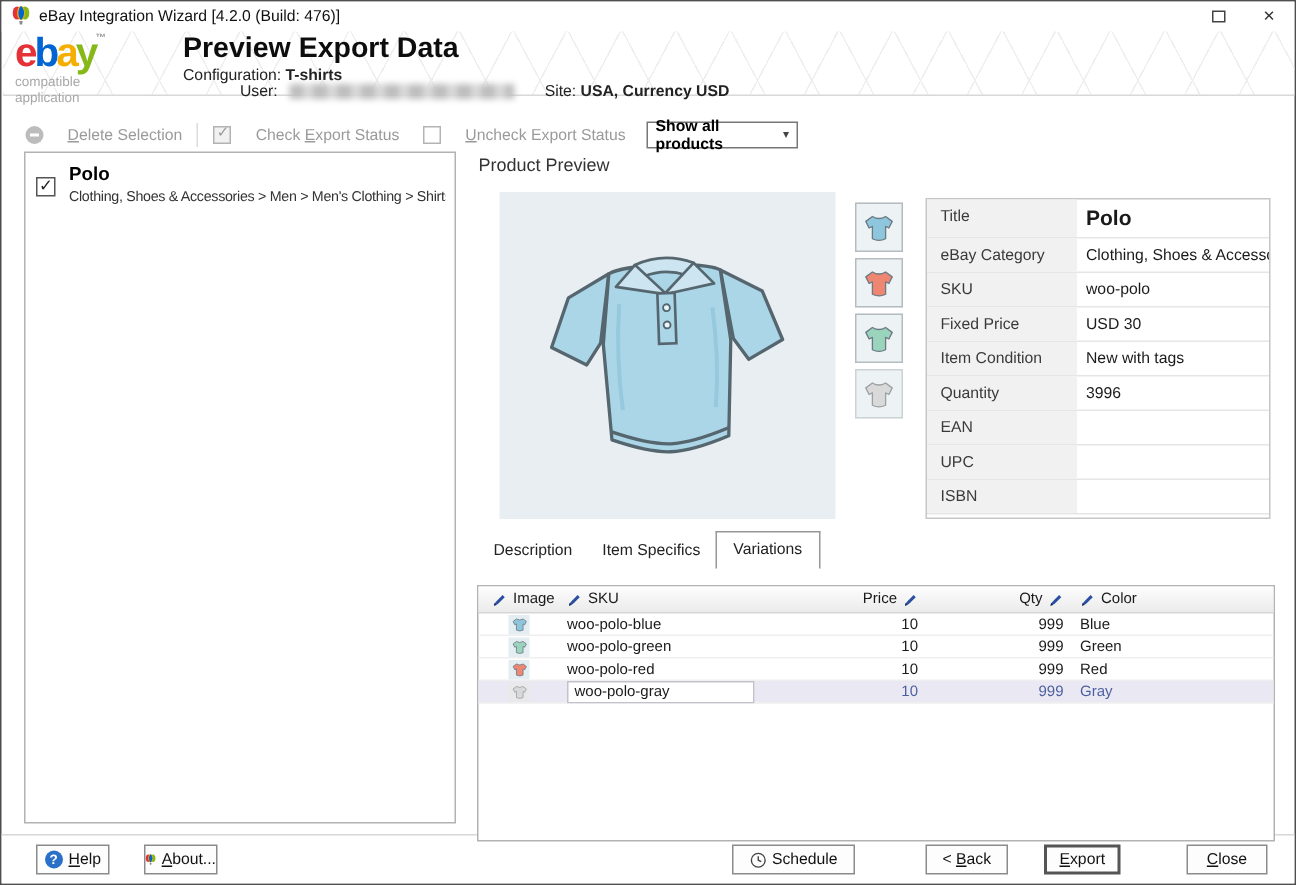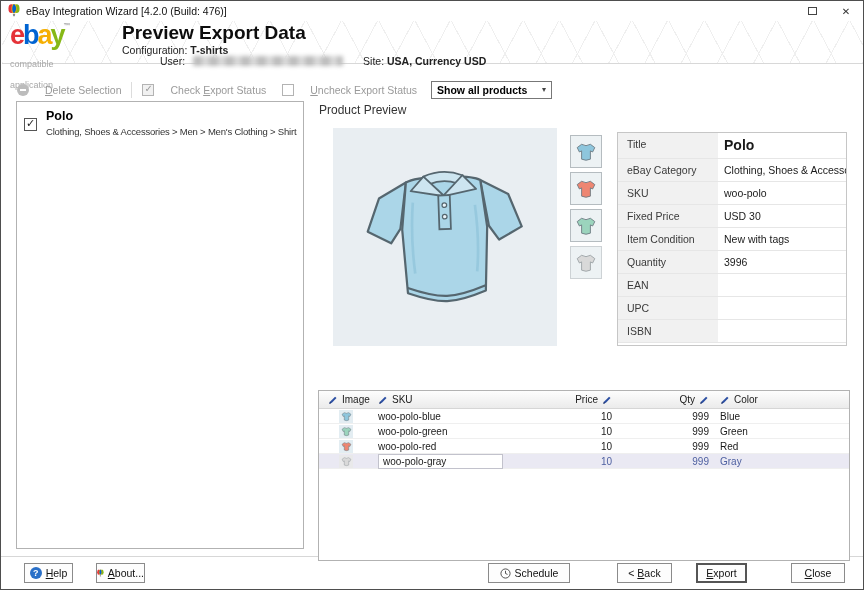--- a/index.html
+++ b/index.html
@@ -18,39 +18,39 @@
   .header { position:absolute; left:1px; top:20px; width:861px; height:43px;
     background:
       repeating-linear-gradient(62deg, #efefef 0, #efefef 1px, transparent 1px, transparent 32px),
       repeating-linear-gradient(-62deg, #efefef 0, #efefef 1px, transparent 1px, transparent 32px),
       #fff;
     border-bottom:1px solid #d8d8d8; }
   .logo { position:absolute; left:8px; top:1px; line-height:1; }
   .ebay-word { font-weight:bold; font-size:27px; letter-spacing:-2px; }
   .ebay-e{color:#e53238;} .ebay-b{color:#0064d2;} .ebay-a{color:#f5af02;} .ebay-y{color:#86b817;}
   .ebay-tm { font-size:7px; color:#999; vertical-align:top; letter-spacing:0; }
-  .logo-sub { font-size:9px; color:#a8a8a8; line-height:1.2; margin-top:10px; }
+  .logo-sub { font-size:9px; color:#a8a8a8; line-height:1.2; margin-top:0; }
   .page-title { position:absolute; left:120px; top:1px; font-size:19px; font-weight:bold; color:#0d0d0d; }
   .cfg-line { position:absolute; left:120px; top:23px; font-size:10.5px; color:#222; }
   .usr-line { position:absolute; left:120px; top:34px; font-size:10.5px; color:#222; display:flex; align-items:center;padding-left:38px; }
   .bold { font-weight:bold; }
   .redacted { display:inline-block; width:150px; height:10px; margin:0 8px; background:repeating-linear-gradient(90deg,#bdbdbd 0 9px,#d9d9d9 9px 16px); filter:blur(2px); border-radius:1px; }
   .site-part { margin-left:12px; }
 
   
   .toolbar { position:absolute; left:8px; top:79px; height:19px; display:flex; align-items:center; color:#9a9a9a; font-size:10.5px; }
   .tool-btn { display:flex; align-items:center; gap:16px; padding:0 8px; }
   .accel { text-decoration:underline; }
   .tb-sep { width:1px; height:16px; background:#dcdcdc; margin:0 2px; }
   .ico-del { width:12px; height:12px; border-radius:50%; background:#bcbcbc; position:relative; }
   .ico-del::after { content:""; position:absolute; left:3px; top:5px; width:6px; height:2px; background:#fff; }
   .cb { width:12px; height:12px; border:1px solid #b3b3b3; background:#fff; position:relative; }
   .cb.checked { background:#f1f1f1; }
   .cb.checked::after { content:"✓"; position:absolute; left:1px; top:-2px; font-size:10px; color:#9a9a9a; }
-  .combo { margin-left:6px; width:121px; height:18px; border:1px solid #777; background:#fff; color:#000; font-weight:bold; font-size:10.5px; display:flex; align-items:center; padding:0 5px; }
+  .combo { margin-left:6px; width:101px; height:18px; border:1px solid #777; background:#fff; color:#000; font-weight:bold; font-size:10.5px; display:flex; align-items:center; padding:0 5px; }
   .combo-caret { margin-left:auto; font-size:8px; color:#444; }
 
   
   .left-panel { position:absolute; left:15px; top:100px; width:288px; height:448px; border:1px solid #b2b2b2; background:#fff; overflow:hidden; }
   .list-item { display:flex; padding:6px 6px 0 7px; }
   .li-check { width:13px; height:13px; border:1px solid #555; background:#fff; position:relative; margin-top:10px; flex:none; }
   .li-check::after { content:"✓"; position:absolute; left:1px; top:-2px; font-size:11px; color:#222; }
   .li-text { margin-left:9px; overflow:hidden; }
   .li-title { font-weight:bold; font-size:12.5px; color:#000; margin-top:1px; }
   .li-cat { font-size:9.5px; color:#333; letter-spacing:-0.2px; white-space:nowrap; overflow:hidden; margin-top:3px; }
@@ -246,20 +246,25 @@
     <div class="drow">
         <div class="dlabel">UPC</div>
         <div class="dval"></div>
       </div>
     <div class="drow">
         <div class="dlabel">ISBN</div>
         <div class="dval"></div>
       </div>
   </div>
 
+  <div class="tabs">
+    <div class="tab">Description</div>
+    <div class="tab">Item Specifics</div>
+    <div class="tab active">Variations</div>
+  </div>
 
   <div class="var-panel">
     <div class="vhead">
       <div class="c-img">
         <svg width="10" height="10" viewBox="0 0 12 12">
             <path d="M1.5,10.5 L3,7.5 L8.5,2 L10.2,3.7 L4.7,9.2 Z" fill="#2b4ea2"></path>
             <path d="M1.5,10.5 L3.8,9.9 L2.1,8.2 Z" fill="#17295c"></path>
           </svg>
         <span>Image</span>
       </div>

